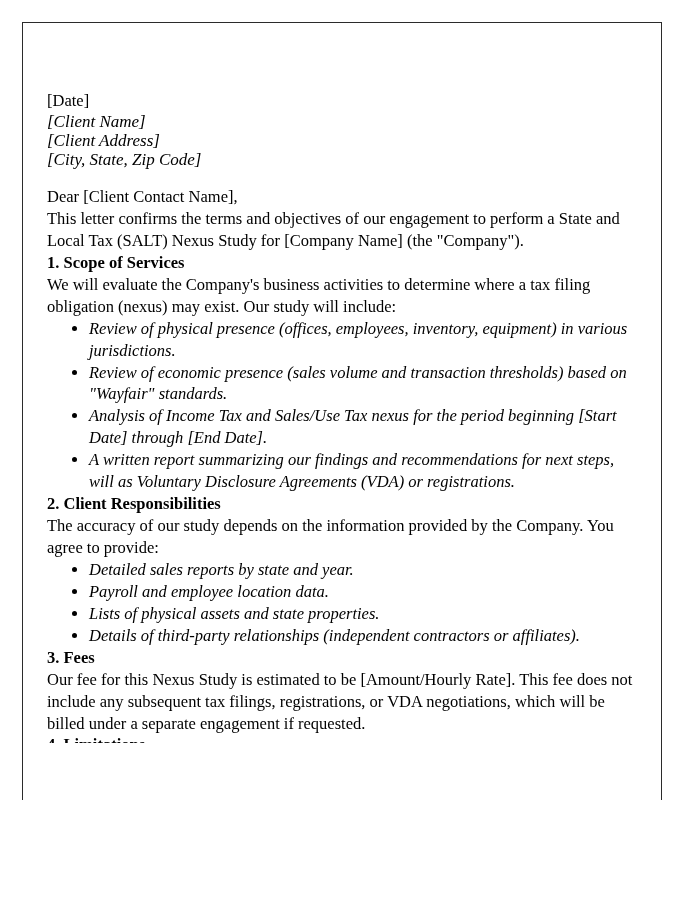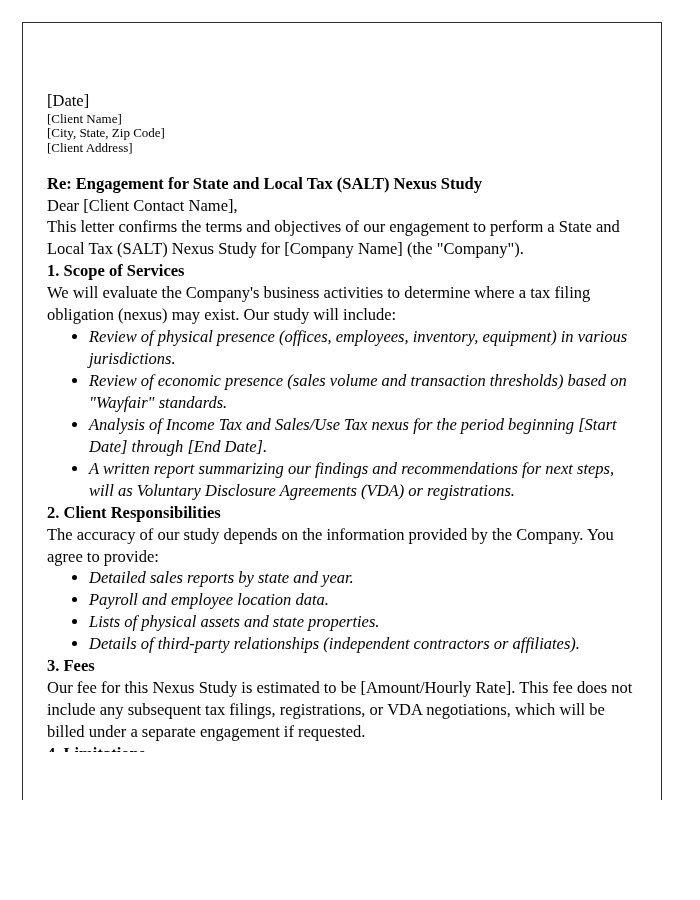--- a/index.html
+++ b/index.html
@@ -46,22 +46,23 @@
     line-height: 1.33;
     text-align: left;
   }
 
   
   .blk { margin-bottom: 17px; }
   .blk-tight { margin-bottom: 15px; }
 
   p.addr-block {
     margin: 0;
-    font-size: 13px;
+    font-size: 17px;
     line-height: 1.12;
+    font-style: italic;
   }
 
   h2.doc-heading {
     margin: 0;
     padding: 0;
     font-size: 16.5px;
     line-height: 1.33;
     font-weight: bold;
   }
 
@@ -87,25 +88,24 @@
 </head>
 <body>
 
 <div id="page-frame">
   <div id="page-content">
 
     <p class="doc-para blk">[Date]</p>
 
     <div class="blk">
       <p class="addr-block">[Client Name]</p>
+      <p class="addr-block">[Client Address]</p>
       <p class="addr-block">[City, State, Zip Code]</p>
-      <p class="addr-block">[Client Address]</p>
     </div>
 
-    <h2 class="doc-heading blk">Re: Engagement for State and Local Tax (SALT) Nexus Study</h2>
 
     <p class="doc-para blk">Dear [Client Contact Name],</p>
 
     <p class="doc-para blk">This letter confirms the terms and objectives of our engagement to perform a State and Local Tax (SALT) Nexus Study for [Company Name] (the "Company").</p>
 
     <h2 class="doc-heading blk">1. Scope of Services</h2>
     <p class="doc-para blk-tight">We will evaluate the Company's business activities to determine where a tax filing obligation (nexus) may exist. Our study will include:</p>
     <ul class="doc-list blk">
       <li>Review of physical presence (offices, employees, inventory, equipment) in various jurisdictions.</li>
       <li>Review of economic presence (sales volume and transaction thresholds) based on "Wayfair" standards.</li>

